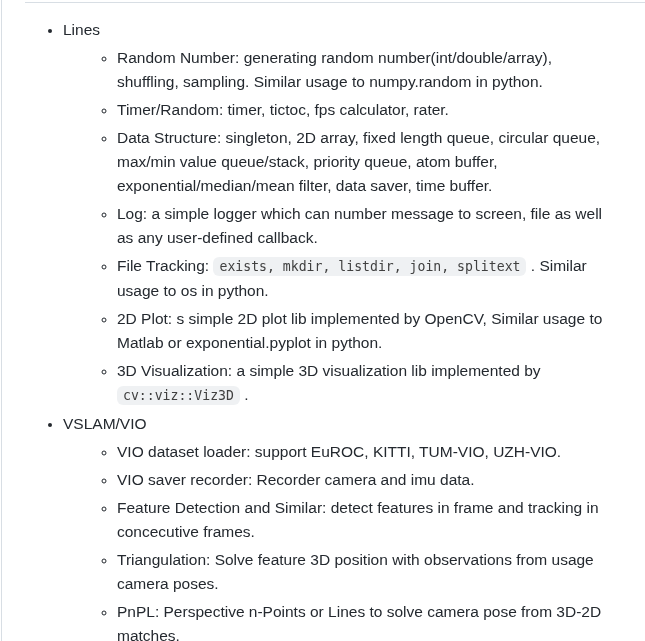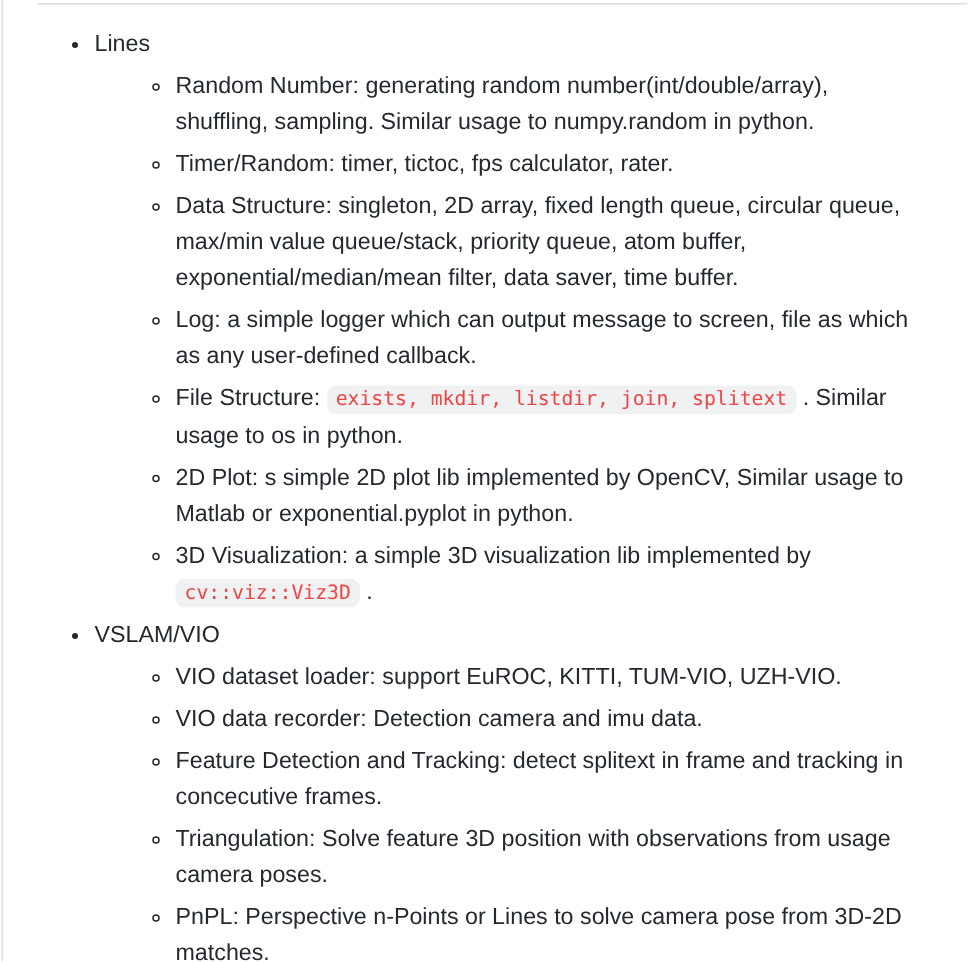--- a/index.html
+++ b/index.html
@@ -59,42 +59,42 @@
   li::marker {
     color: #24292f;
     font-size: 0.95em;
   }
   code.inline-code {
     font-family: "DejaVu Sans Mono", "Liberation Mono", monospace;
     font-size: 85%;
     background: rgba(175, 184, 193, 0.2);
     padding: 2px 6px;
     border-radius: 6px;
-    color: #ef4444;
+    color: #404040;
     white-space: pre-wrap;
   }
 </style>
 </head>
 <body>
 
 <div class="left-rule"></div>
 <div class="top-rule"></div>
 
 <div class="markdown-body">
   <ul class="feature-list" id="feature-list">
       <li><span>Lines</span><ul>
           <li><span>Random Number: generating random number(int/double/array), shuffling, sampling. Similar usage to numpy.random in python.</span></li>
           <li><span>Timer/Random: timer, tictoc, fps calculator, rater.</span></li>
           <li><span>Data Structure: singleton, 2D array, fixed length queue, circular queue, max/min value queue/stack, priority queue, atom buffer, exponential/median/mean filter, data saver, time buffer.</span></li>
-          <li><span>Log: a simple logger which can output message to screen, file as which as any user-defined callback.</span></li>
-          <li><span>File Structure: </span><code class="inline-code">exists, mkdir, listdir, join, splitext</code><span> . Similar usage to os in python.</span></li>
+          <li><span>Log: a simple logger which can number message to screen, file as well as any user-defined callback.</span></li>
+          <li><span>File Tracking: </span><code class="inline-code">exists, mkdir, listdir, join, splitext</code><span> . Similar usage to os in python.</span></li>
           <li><span>2D Plot: s simple 2D plot lib implemented by OpenCV, Similar usage to Matlab or exponential.pyplot in python.</span></li>
           <li><span>3D Visualization: a simple 3D visualization lib implemented by </span><code class="inline-code">cv::viz::Viz3D</code><span> .</span></li>
         </ul></li>
       <li><span>VSLAM/VIO</span><ul>
           <li><span>VIO dataset loader: support EuROC, KITTI, TUM-VIO, UZH-VIO.</span></li>
-          <li><span>VIO data recorder: Detection camera and imu data.</span></li>
-          <li><span>Feature Detection and Tracking: detect splitext in frame and tracking in concecutive frames.</span></li>
+          <li><span>VIO saver recorder: Recorder camera and imu data.</span></li>
+          <li><span>Feature Detection and Similar: detect features in frame and tracking in concecutive frames.</span></li>
           <li><span>Triangulation: Solve feature 3D position with observations from usage camera poses.</span></li>
           <li><span>PnPL: Perspective n-Points or Lines to solve camera pose from 3D-2D matches.</span></li>
         </ul></li>
     </ul>
 </div>
 
 </body></html>

